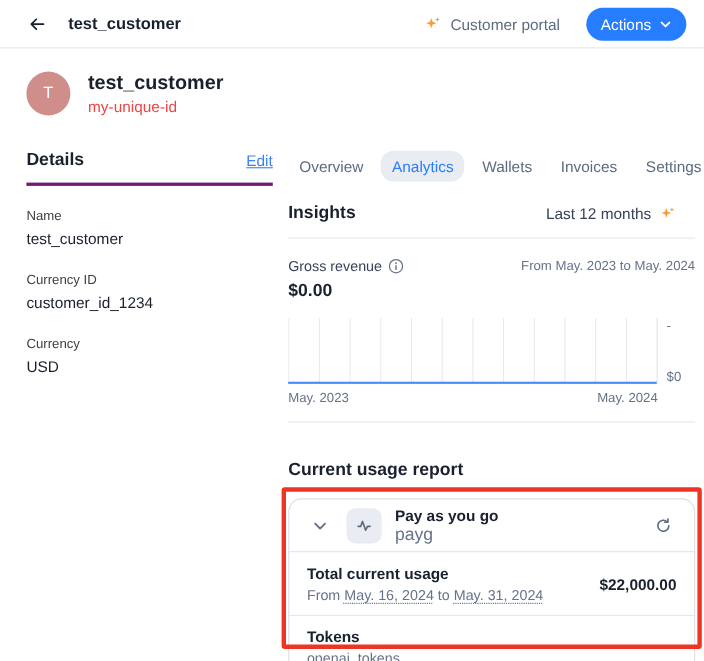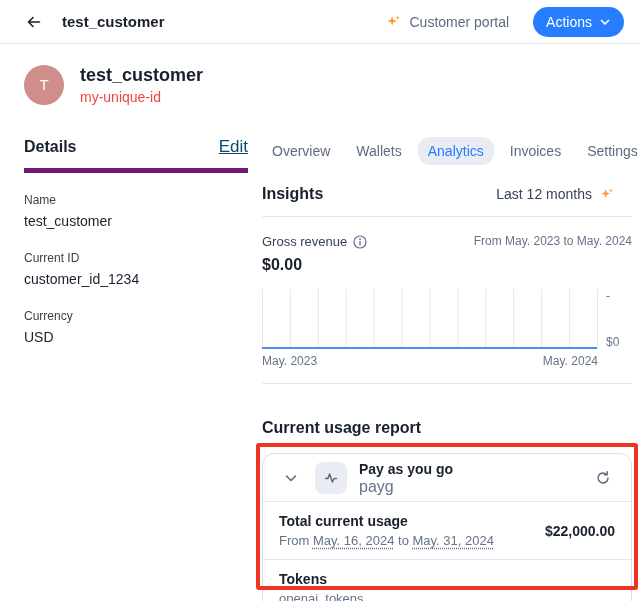--- a/index.html
+++ b/index.html
@@ -27,23 +27,23 @@
             display:flex; align-items:center; justify-content:center; font-size:15px; }
   .customer-name { font-size:18px; font-weight:700; line-height:22px; }
   .customer-id { font-size:14px; color:#ef4444; margin-top:3px; }
 
   
   .content { display:flex; gap:14px; margin:32px 8px 0 24px; align-items:flex-start; }
   .left-col { width:224px; flex:none; }
   .right-col { flex:1; min-width:0; }
 
   .details-header { display:flex; align-items:center; justify-content:space-between;
-                    padding-bottom:11px; border-bottom:5px solid #701a75; }
+                    padding-bottom:11px; border-bottom:3px solid #701a75; }
   .section-title { font-size:16px; font-weight:700; }
-  .edit-link { border:none; background:transparent; font-size:17px; color:#0c4a6e;
+  .edit-link { border:none; background:transparent; font-size:14px; color:#3b82f6;
                font-family:inherit; cursor:pointer; padding:0;text-decoration:underline; }
   .field { margin-top:19px; }
   .field-label { font-size:12px; color:#404040; line-height:16px; }
   .field-value { font-size:14px; color:#19212e; line-height:20px; margin-top:3px; }
 
   
   .tabs { display:flex; gap:6px; align-items:center; }
   .tab { height:28px; line-height:28px; padding:0 10px; border-radius:12px; font-size:14px;
          color:#5d6b82; background:transparent; border:none; font-family:inherit; cursor:pointer; }
   .tab.active { background:#e9ecf2; color:#267dff; font-weight:500; }
@@ -151,35 +151,35 @@
       <div class="details-header">
         <div class="section-title">Details</div>
         <button class="edit-link">Edit</button>
       </div>
 
       <div class="field">
         <div class="field-label">Name</div>
         <div class="field-value">test_customer</div>
       </div>
       <div class="field">
-        <div class="field-label">Current ID</div>
+        <div class="field-label">Currency ID</div>
         <div class="field-value">customer_id_1234</div>
       </div>
       <div class="field">
         <div class="field-label">Currency</div>
         <div class="field-value">USD</div>
       </div>
     </div>
 
     <div class="right-col">
 
       <div class="tabs">
         <button class="tab">Overview</button>
+        <button class="tab active">Analytics</button>
         <button class="tab">Wallets</button>
-        <button class="tab active">Analytics</button>
         <button class="tab">Invoices</button>
         <button class="tab">Settings</button>
       </div>
 
       <div class="insights-header">
         <div class="section-title">Insights</div>
         <button class="period-select">
           <span>Last 12 months</span>
           <span>
             <svg width="14" height="14" viewBox="0 0 16 16">

